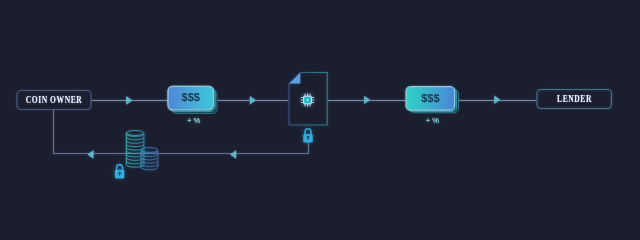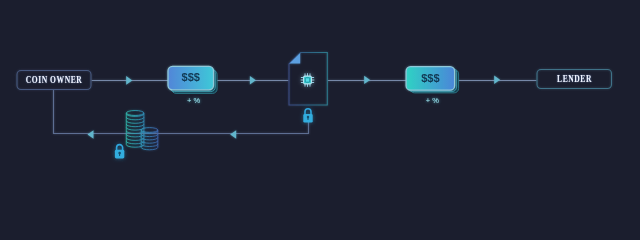--- a/index.html
+++ b/index.html
@@ -1,17 +1,17 @@
 <!DOCTYPE html>
 <html><head>
 <meta charset="utf-8">
 <style>
   html,body{margin:0;padding:0;background:#1b1e2e;width:640px;height:204px;overflow:hidden;}
   #stage{position:relative;width:640px;height:204px;background:#1b1e2e;
-         font-family:"Liberation Serif", serif;}
+         font-family:"Liberation Serif", serif;margin-top:20px;}
   svg.layer{position:absolute;left:0;top:0;}
   .txt{position:absolute;}
 </style>
 </head>
 <body>
 
 <div id="stage">
   <svg class="layer" width="640" height="204" viewBox="0 0 640 204">
     <defs>
       <linearGradient id="g1" x1="0" y1="0" x2="1" y2="0">

